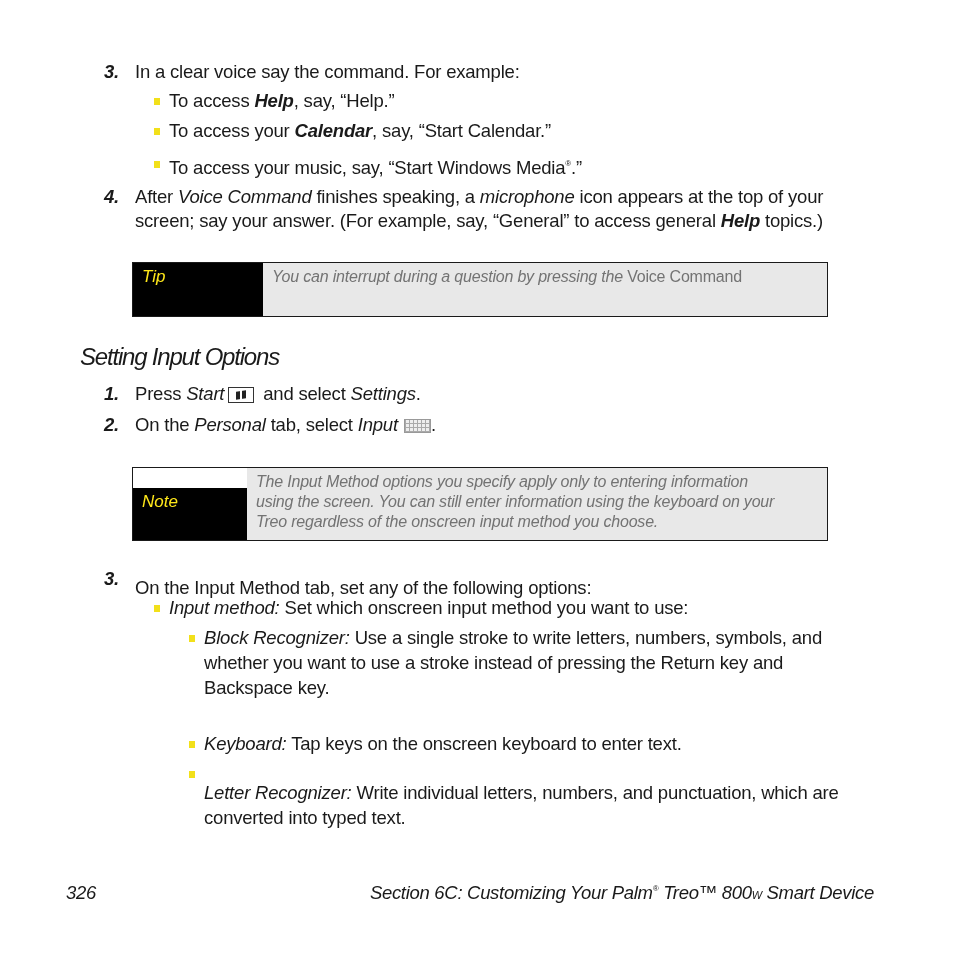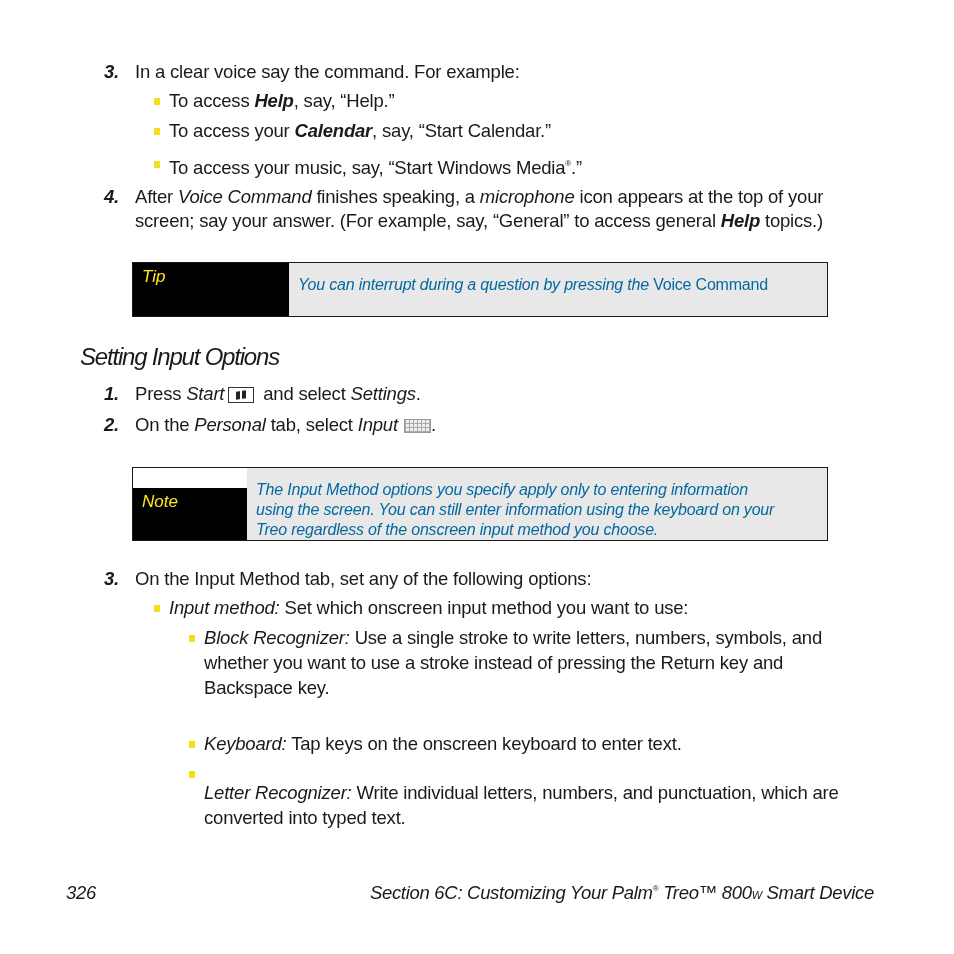--- a/index.html
+++ b/index.html
@@ -8,21 +8,21 @@
     font-family: "Liberation Sans", sans-serif; color: #1a1a1a;
   }
   .abs { position: absolute; }
   .txt { font-size: 18.5px; line-height: 25px; letter-spacing: -0.2px; white-space: nowrap; }
   .num { font-weight: bold; font-style: italic; }
   .bi { font-weight: bold; font-style: italic; }
   .it { font-style: italic; }
   .bullet { position: absolute; width: 6px; height: 7px; background: #f2e01a; }
   .box { position: absolute; border: 1px solid #1a1a1a; display: flex; }
   .box-label { background: #000000; color: #ffe81a; font-style: italic; font-size: 17px; padding: 4px 0 0 9px; box-sizing: border-box; }
-  .box-body { background: #e8e8e8; font-style: italic; font-size: 16px; line-height: 20px; padding: 12px 0 0 9px; box-sizing: border-box; letter-spacing: -0.2px; color: #0369a1; }
+  .box-body { background: #e8e8e8; font-style: italic; font-size: 16px; line-height: 20px; padding: 4px 0 0 9px; box-sizing: border-box; letter-spacing: -0.2px; color: #737373; }
   .box-body .up { font-style: normal; }
   .heading { font-style: italic; font-size: 24px; letter-spacing: -1.2px; text-align: right; }
   .icon-start { display: inline-block; width: 26px; height: 16px; border: 1px solid #333; vertical-align: -3px; margin: 0 4px; position: relative; box-sizing: border-box; }
   .icon-start::after { content: ""; position: absolute; left: 7px; top: 3px; width: 10px; height: 8px;
      background: linear-gradient(90deg,#222 45%,transparent 45%,transparent 55%,#222 55%);
      transform: skewY(-8deg); }
   .icon-kbd { display: inline-block; width: 27px; height: 14px; vertical-align: -2px; margin-left: 6px;
      background:
        repeating-linear-gradient(90deg, #aaa 0 1px, transparent 1px 4px),
        repeating-linear-gradient(0deg, #aaa 0 1px, transparent 1px 4px), #eee;
@@ -58,21 +58,21 @@
   <span class="num">4.</span>
 </div>
 <div class="abs txt" style="left:135px;top:184px;">
   <span>After </span><span class="it" style="font-weight:500;">Voice Command</span><span> finishes speaking, a </span><span class="it">microphone</span><span> icon appears at the top of your</span>
 </div>
 <div class="abs txt" style="left:135px;top:208px;">
   <span>screen; say your answer. (For example, say, “General” to access general </span><span class="bi">Help</span><span> topics.)</span>
 </div>
 
 <div class="box" style="left:132px;top:262px;width:694px;height:53px;">
-  <div class="box-label" style="width:156px;">Tip</div>
+  <div class="box-label" style="width:130px;">Tip</div>
   <div class="box-body" style="flex:1;">
     <div><span>You can interrupt during a question by pressing the </span><span class="up">Voice Command</span></div>
   </div>
 </div>
 
 <div class="abs heading" style="left:80px;top:343px;">Setting Input Options</div>
 
 <div class="abs txt" style="left:104px;top:381px;">
   <span class="num">1.</span>
   <span style="position:absolute;left:31px;">
@@ -90,21 +90,21 @@
   <div class="box-label" style="width:114px;margin-top:20px;">Note</div>
   <div class="box-body" style="flex:1;">
     <div>The Input Method options you specify apply only to entering information</div>
     <div>using the screen. You can still enter information using the keyboard on your</div>
     <div>Treo regardless of the onscreen input method you choose.</div>
   </div>
 </div>
 
 <div class="abs txt" style="left:104px;top:566px;">
   <span class="num">3.</span>
-  <span style="position:absolute;left:31px;">On the Input Method tab, set any of the following options:</span>
+  <span style="position:absolute;left:31px;margin-top:9px;">On the Input Method tab, set any of the following options:</span>
 </div>
 
 <span class="bullet" style="left:154px;top:605px;"></span>
 <div class="abs txt" style="left:169px;top:595px;">
   <span class="it">Input method:</span><span> Set which onscreen input method you want to use:</span>
 </div>
 
 <span class="bullet" style="left:189px;top:635px;"></span>
 <div class="abs txt" style="left:204px;top:625px;">
   <div><span class="it">Block Recognizer:</span><span> Use a single stroke to write letters, numbers, symbols, and</span></div>

